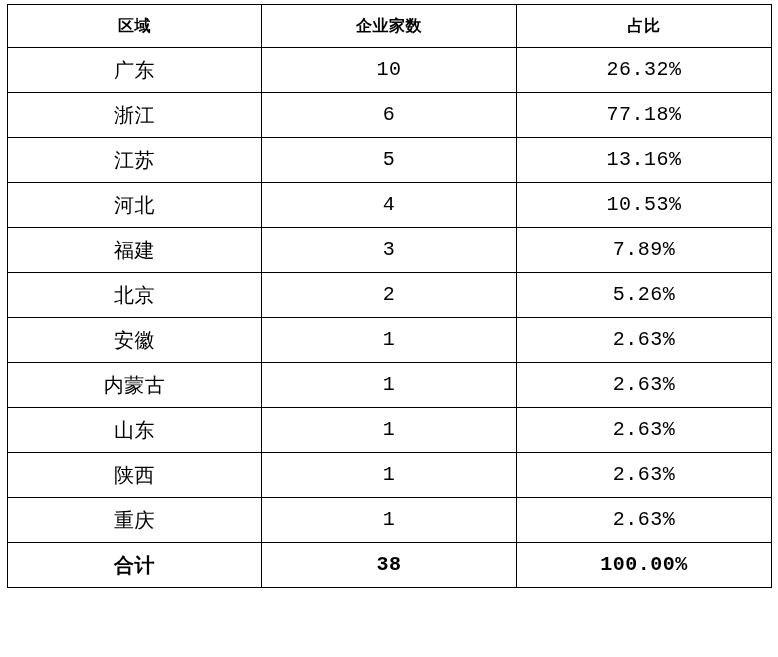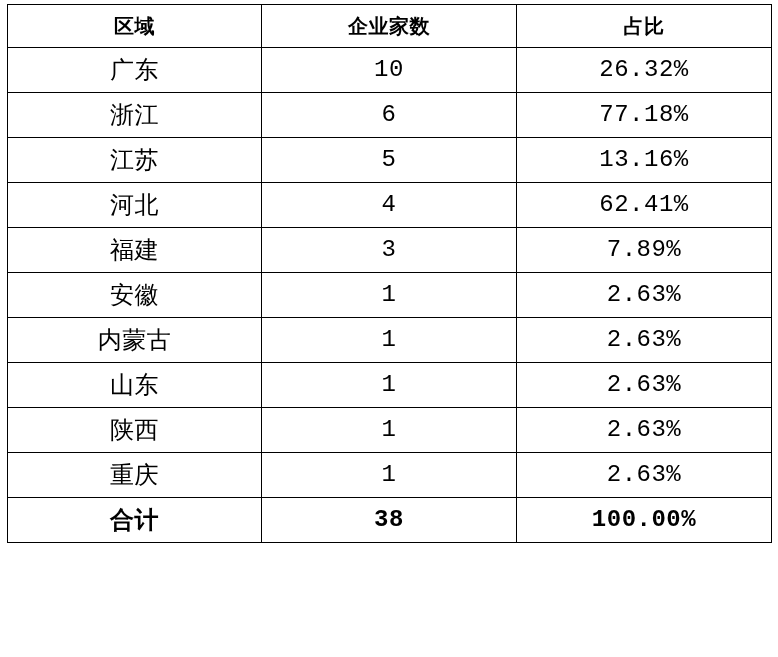--- a/index.html
+++ b/index.html
@@ -29,29 +29,29 @@
   table.data-table col.col-region { width: 254px; }
   table.data-table col.col-count  { width: 255px; }
   table.data-table col.col-share  { width: 255px; }
 
   table.data-table th,
   table.data-table td {
     border: 1px solid #000000;
     text-align: center;
     vertical-align: middle;
     padding: 0;
-    font-size: 24px;
+    font-size: 20px;
     line-height: 1.2;
     font-weight: normal;
     letter-spacing: 0.5px;
   }
   table.data-table thead th {
     height: 42px;
     font-weight: bold;
-    font-size: 20px;
+    font-size: 16px;
   }
   table.data-table tbody td {
     height: 44px;
   }
   tbody tr.total-row td {
     font-weight: bold;
   }
   td.num, th.num {
     font-family: Liberation Mono, monospace;
     letter-spacing: 1px;
@@ -86,26 +86,31 @@
         <td class="num">77.18%</td>
       </tr>
       <tr>
         <td>江苏</td>
         <td class="num">5</td>
         <td class="num">13.16%</td>
       </tr>
       <tr>
         <td>河北</td>
         <td class="num">4</td>
-        <td class="num">62.41%</td>
+        <td class="num">10.53%</td>
       </tr>
       <tr>
         <td>福建</td>
         <td class="num">3</td>
         <td class="num">7.89%</td>
+      </tr>
+      <tr>
+        <td>北京</td>
+        <td class="num">2</td>
+        <td class="num">5.26%</td>
       </tr>
       <tr>
         <td>安徽</td>
         <td class="num">1</td>
         <td class="num">2.63%</td>
       </tr>
       <tr>
         <td>内蒙古</td>
         <td class="num">1</td>
         <td class="num">2.63%</td>

